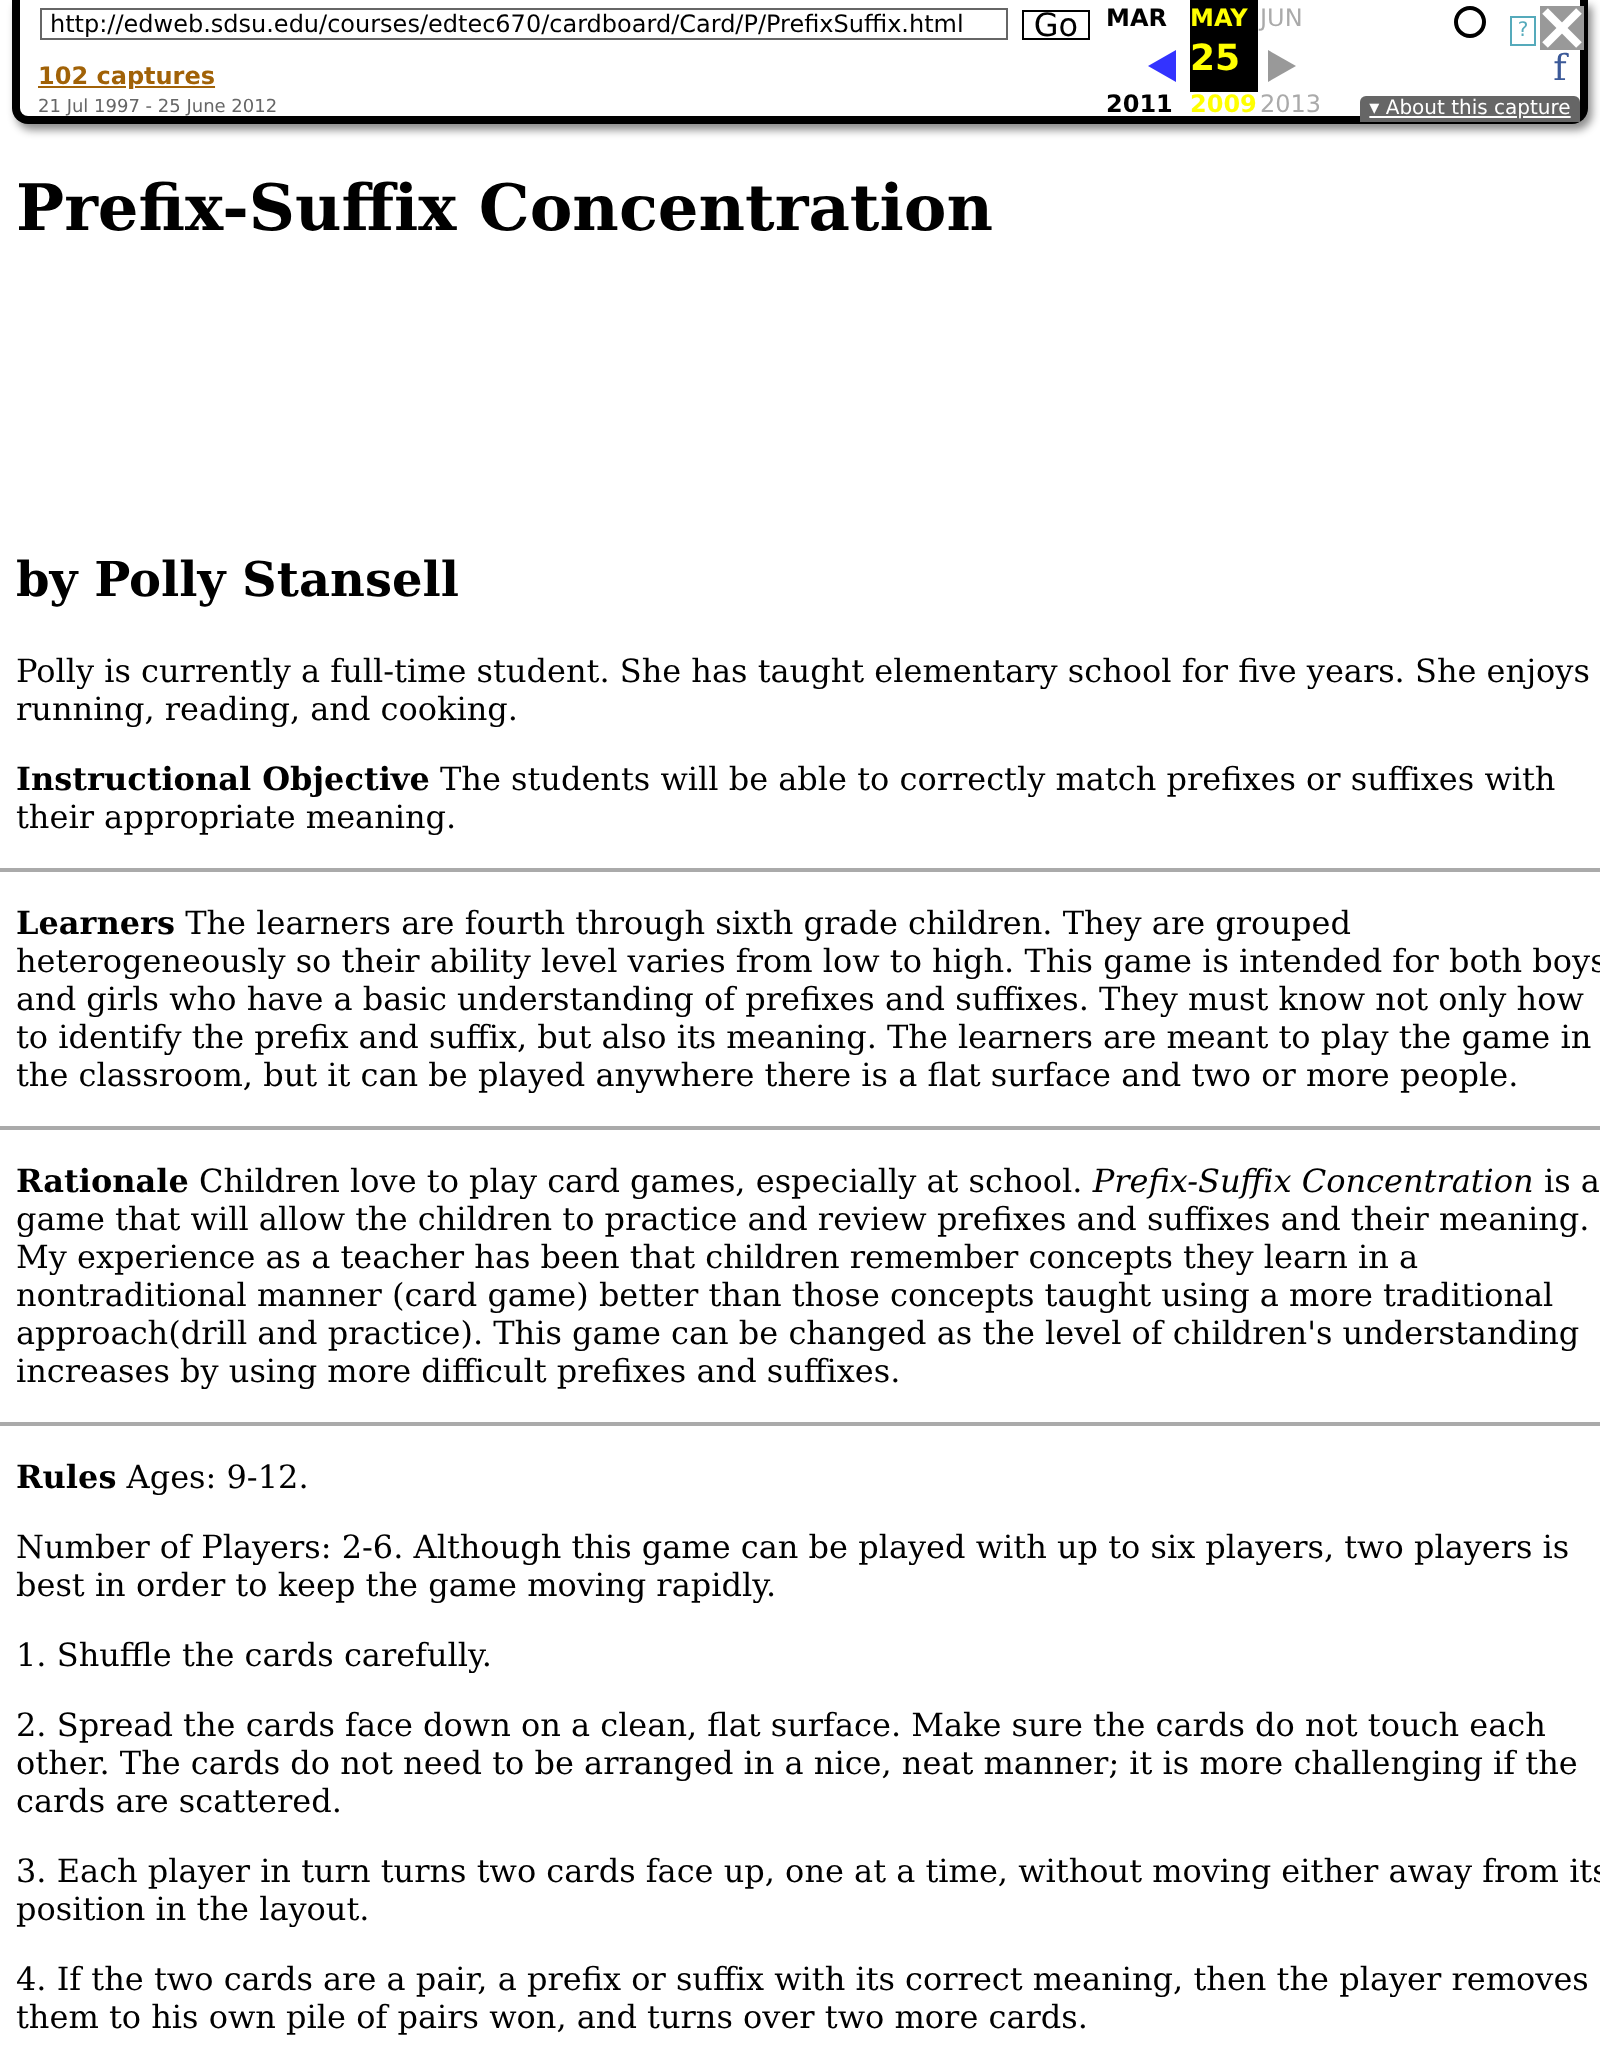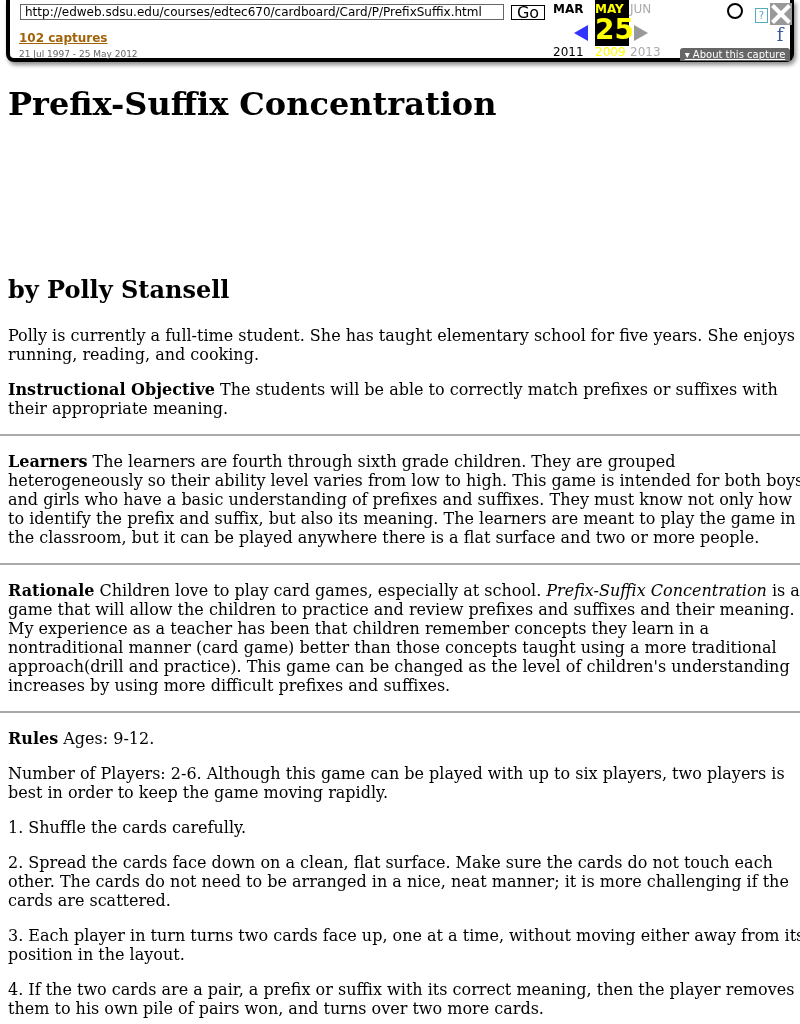--- a/index.html
+++ b/index.html
@@ -30,25 +30,25 @@
   .wb-captures {
     position:absolute; left:9px; top:31px; font-size:12px; font-weight:bold;
     color:#a16207; text-decoration:underline;
   }
   .wb-range { position:absolute; left:9px; top:49px; font-size:9px; color:#666; }
   .wb-col { position:absolute; top:0; height:46px; text-align:left; }
   .wb-col.prev { left:543px; width:40px; }
   .wb-col.cur { left:585px; width:34px; background:#000; }
   .wb-col.next { left:620px; width:40px; }
   .wb-month { position:absolute; top:2px; left:0; right:0; font-size:12px; font-weight:bold; }
-  .wb-year { position:absolute; top:45px; left:0; right:0; font-size:12px; font-weight:normal; }
+  .wb-year { position:absolute; top:45px; left:0; right:0; font-size:12px; font-weight:bold; }
   .prev .wb-month, .prev .wb-year { color:#000; }
   .cur .wb-month, .cur .wb-year, .cur .wb-day { color:#ffff00; }
   .next .wb-month, .next .wb-year { color:#aaa; font-weight:normal; }
-  .wb-day { position:absolute; top:15px; left:0; right:0; font-size:28px; font-weight:bold; line-height:30px; }
+  .wb-day { position:absolute; top:15px; left:0; right:0; font-size:18px; font-weight:bold; line-height:30px; }
   .arrow-left {
     position:absolute; left:21px; top:25px; width:0; height:0;
     border-top:8px solid transparent; border-bottom:8px solid transparent;
     border-right:14px solid #3333ff;
   }
   .arrow-right {
     position:absolute; left:4px; top:25px; width:0; height:0;
     border-top:8px solid transparent; border-bottom:8px solid transparent;
     border-left:14px solid #999;
   }
@@ -88,21 +88,21 @@
   hr { border:none; border-top:2px solid #aaa; margin:16px 0 16px -8px; width:808px; height:0; }
   b { font-weight:bold; }
 </style>
 </head>
 <body>
 
 <div class="wb">
   <div class="wb-url">http://edweb.sdsu.edu/courses/edtec670/cardboard/Card/P/PrefixSuffix.html</div>
   <button class="wb-go">Go</button>
   <a class="wb-captures">102 captures</a>
-  <div class="wb-range">21 Jul 1997 - 25 May 2012</div>
+  <div class="wb-range">21 Jul 1997 - 25 June 2012</div>
 
   <div class="wb-col prev">
     <div class="wb-month">MAR</div>
     <div class="arrow-left"></div>
     <div class="wb-year">2011</div>
   </div>
   <div class="wb-col cur">
     <div class="wb-month">MAY</div>
     <div class="wb-day">25</div>
     <div class="wb-year">2009</div>

